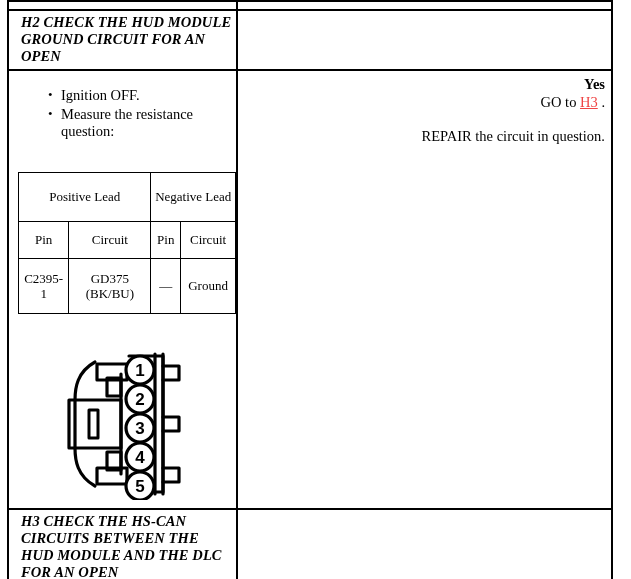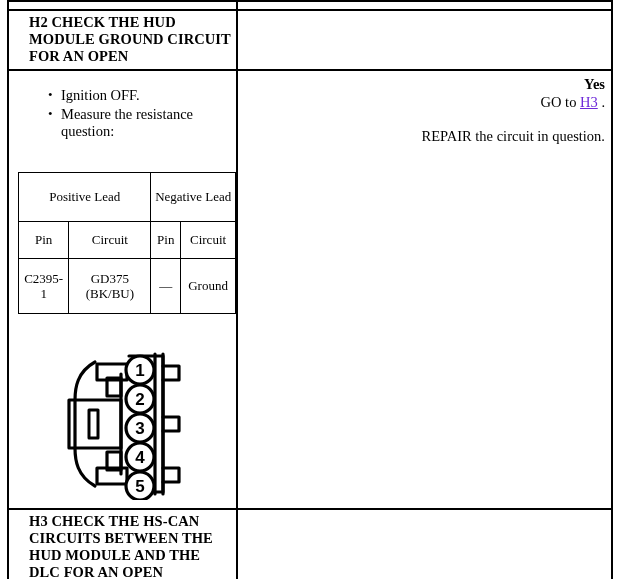--- a/index.html
+++ b/index.html
@@ -59,22 +59,23 @@
   
   .stub {
     height: 7px;
   }
 
   
   .step-head {
     font-weight: bold;
     font-size: 14.5px;
     line-height: 17px;
-    padding: 3px 4px 4px 20px;
+    padding: 3px 4px 4px 12px;
     letter-spacing: 0.1px;
+    font-style: italic;
   }
 
   
   ul.bul {
     margin: 16px;
     padding: 0 4px 0 36px;
     list-style: none;
   }
   ul.bul li {
     position: relative;
@@ -101,21 +102,21 @@
     font-size: 14.5px;
     line-height: 17.5px;
   }
   .ans .lbl {
     font-weight: bold;
   }
   .ans .gap {
     height: 17px;
   }
   a.lnk {
-    color: #6d28d9;
+    color: #ef4444;
     text-decoration: underline;
   }
 
   
   .leadtbl-wrap {
     padding: 14px 0 0 9px;
   }
   table.leadtbl {
     border-collapse: collapse;
     font-size: 13px;

